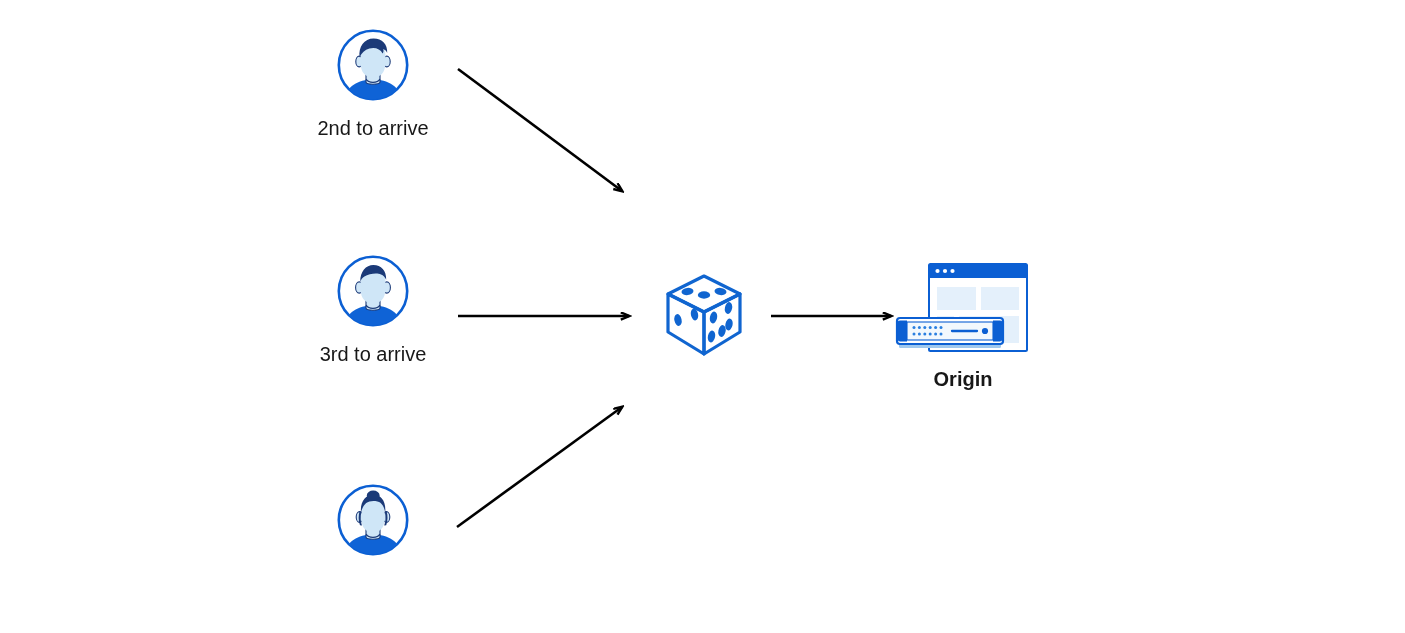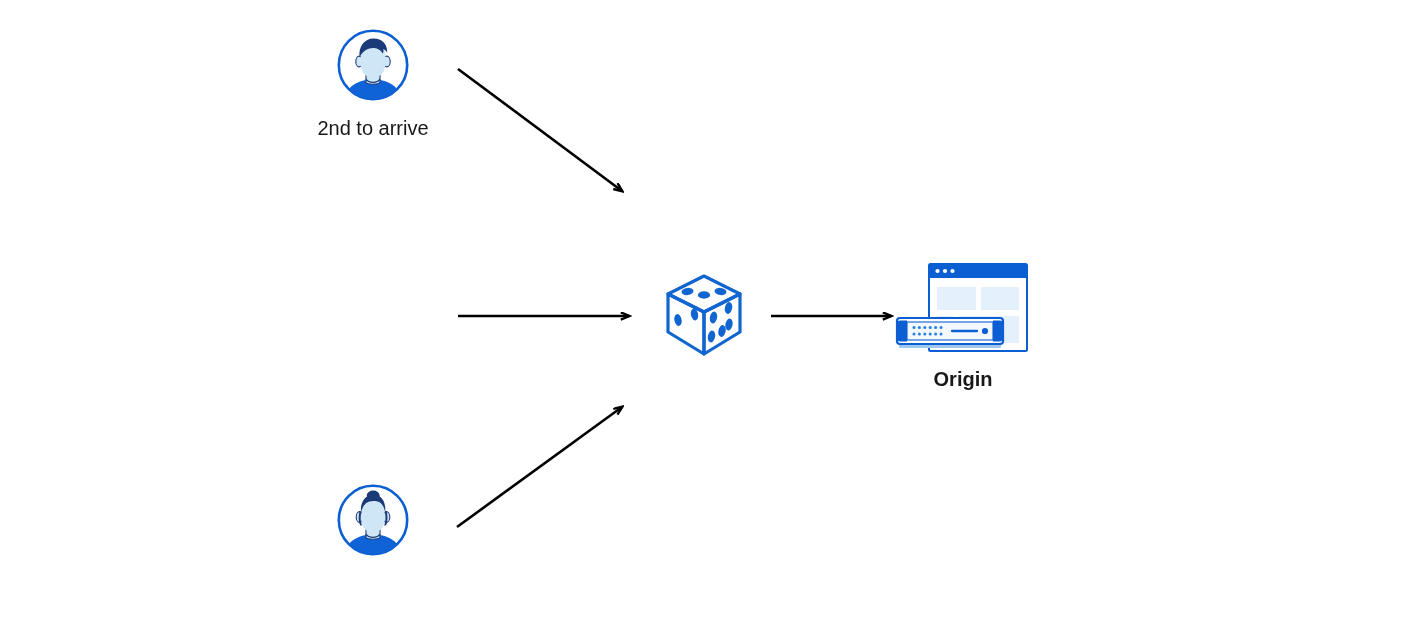--- a/index.html
+++ b/index.html
@@ -90,20 +90,46 @@
                  C47.8,22.6 47.6,24.2 46.6,25.4
                  C44.2,21.0 39.0,19.0 33.4,20.6
                  C28.8,21.9 25.6,24.9 23.6,29.5 Z" fill="#1b3a78"></path>
 
         <path d="M30,51.2 C32.6,55.4 41.4,55.4 44,51.2" fill="none" stroke="#1b3a78" stroke-width="1.3"></path>
       </g>
     </svg>
     <div class="node-label" style="left:-46px; top:87px; width:166px;">2nd to arrive</div>
   </div>
 
+  <div class="node avatar-wrap" style="left:336px; top:254px;">
+    <svg width="74" height="74" viewBox="0 0 74 74" xmlns="http://www.w3.org/2000/svg">
+      <defs>
+        <clipPath id="clipB">
+            <circle cx="37" cy="37" r="34.2"></circle>
+          </clipPath>
+      </defs>
+      <circle cx="37" cy="37" r="34.2" fill="#ffffff" stroke="#0b5fd3" stroke-width="2.6"></circle>
+      <g clip-path="url(#clipB)">
+        <path d="M8,76 C8,60 20.5,51.5 37,51.5 C53.5,51.5 66,60 66,76 Z" fill="#0f63d6"></path>
+        <path d="M30,43 h14 v11 c0,3 -14,3 -14,0 Z" fill="#cfe6f7" stroke="#1b3a78" stroke-width="1.1"></path>
+        <ellipse cx="23.2" cy="33.5" rx="3.6" ry="5.6" fill="#cfe6f7" stroke="#1b3a78" stroke-width="1.1"></ellipse>
+        <ellipse cx="50.8" cy="33.5" rx="3.6" ry="5.6" fill="#cfe6f7" stroke="#1b3a78" stroke-width="1.1"></ellipse>
+        <path d="M24.6,26.5 C24.6,17.5 30,13.2 37,13.2 C44,13.2 49.4,17.5 49.4,26.5
+                 L49.4,35.5 C49.4,44.5 44,49.5 37,49.5 C30,49.5 24.6,44.5 24.6,35.5 Z" fill="#cfe6f7"></path>
+
+        <path d="M24.2,27.8 C24.2,17.4 29.8,11.0 37.4,11.0
+                 C45.2,11.0 50.4,16.6 50.2,25.8
+                 C49.0,23.0 47.4,21.4 45.0,20.4
+                 C41.0,18.8 33.0,19.6 28.4,22.6
+                 C26.4,23.9 25.0,25.6 24.2,27.8 Z" fill="#1b3a78"></path>
+        <path d="M30,51.2 C32.6,55.4 41.4,55.4 44,51.2" fill="none" stroke="#1b3a78" stroke-width="1.3"></path>
+      </g>
+    </svg>
+    <div class="node-label" style="left:-46px; top:87px; width:166px;">3rd to arrive</div>
+  </div>
 
   <div class="node avatar-wrap" style="left:336px; top:483px;">
     <svg width="74" height="74" viewBox="0 0 74 74" xmlns="http://www.w3.org/2000/svg">
       <defs>
         <clipPath id="clipC">
             <circle cx="37" cy="37" r="34.2"></circle>
           </clipPath>
       </defs>
       <circle cx="37" cy="37" r="34.2" fill="#ffffff" stroke="#0b5fd3" stroke-width="2.6"></circle>
       <g clip-path="url(#clipC)">

